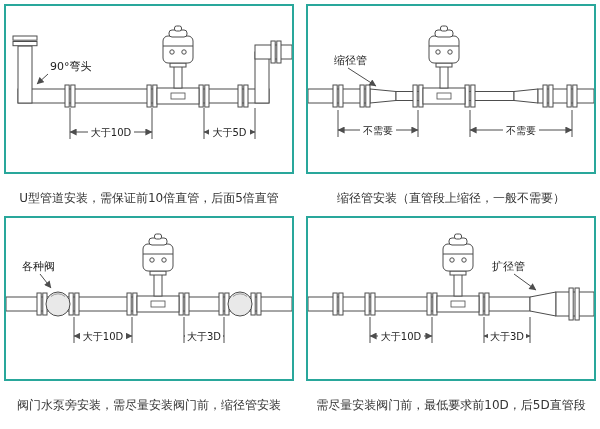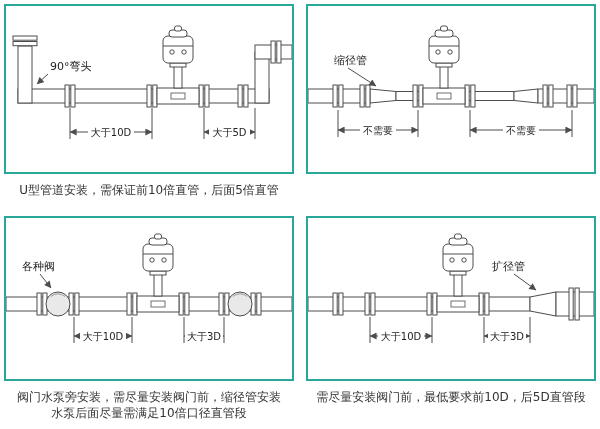--- a/index.html
+++ b/index.html
@@ -12,21 +12,21 @@
     column-gap:12px;
     padding:4px;
     font-family:"DejaVu Sans", sans-serif;
   }
   .cell { display:flex; flex-direction:column; align-items:stretch; }
   .panel { border:2px solid #29a79b; background:#fff; overflow:hidden; }
   .panel svg { display:block; }
   .caption {
     text-align:center; color:#333;
     font:12px/16px "DejaVu Sans", sans-serif;
-    margin-top:8px; white-space:nowrap;
+    margin-top:16px; white-space:nowrap;
   }
   .pipe { fill:#fff; stroke:#4d4d4d; stroke-width:1; }
   .ln   { stroke:#4d4d4d; stroke-width:1; fill:none; }
   .lbl  { font:11px "DejaVu Sans", sans-serif; fill:#222; }
   .dim  { font:10px "DejaVu Sans", sans-serif; fill:#222; text-anchor:middle; }
 </style>
 </head>
 <body>
 
 <svg width="0" height="0" style="position:absolute" aria-hidden="true">
@@ -121,20 +121,21 @@
         </g>
         <g>
           <line x1="162" y1="104" x2="162" y2="131" class="ln"></line>
           <line x1="264" y1="104" x2="264" y2="131" class="ln"></line>
           <line x1="162" y1="124" x2="264" y2="124" class="ln" marker-start="url(#ah)" marker-end="url(#ah)"></line>
           <rect x="195" y="117" width="36" height="13" fill="#fff"></rect>
           <text x="213" y="127.5" class="dim">不需要</text>
         </g>
       </svg>
     </div>
+    <div class="caption">缩径管安装（直管段上缩径，一般不需要）</div>
   </div>
 
   <div class="cell">
     <div class="panel">
       <svg viewBox="0 0 286 161" width="286" height="161">
         <rect x="0" y="79" width="286" height="14" class="pipe"></rect>
         <use href="#valve" x="52" y="86"></use>
         <use href="#meter" x="152" y="86"></use>
         <use href="#valve" x="234" y="86"></use>
         <text x="16" y="52" class="lbl">各种阀</text>
@@ -150,21 +151,20 @@
           <line x1="178" y1="99" x2="178" y2="125" class="ln"></line>
           <line x1="218" y1="99" x2="218" y2="125" class="ln"></line>
           <line x1="178" y1="118" x2="218" y2="118" class="ln" marker-start="url(#ah)" marker-end="url(#ah)"></line>
           <rect x="179" y="111" width="38" height="13" fill="#fff"></rect>
           <text x="198" y="121.5" class="dim">大于3D</text>
         </g>
       </svg>
     </div>
     <div class="caption">
       <div>阀门水泵旁安装，需尽量安装阀门前，缩径管安装</div>
-      <div>水泵后面尽量需满足10倍口径直管段</div>
     </div>
   </div>
 
   <div class="cell">
     <div class="panel">
       <svg viewBox="0 0 286 161" width="286" height="161">
         <rect x="0" y="79" width="222" height="14" class="pipe"></rect>
         <polygon points="222,79 248,74 248,98 222,93" class="pipe"></polygon>
         <rect x="248" y="74" width="38" height="24" class="pipe"></rect>
         <use href="#flange" x="30" y="86"></use>

